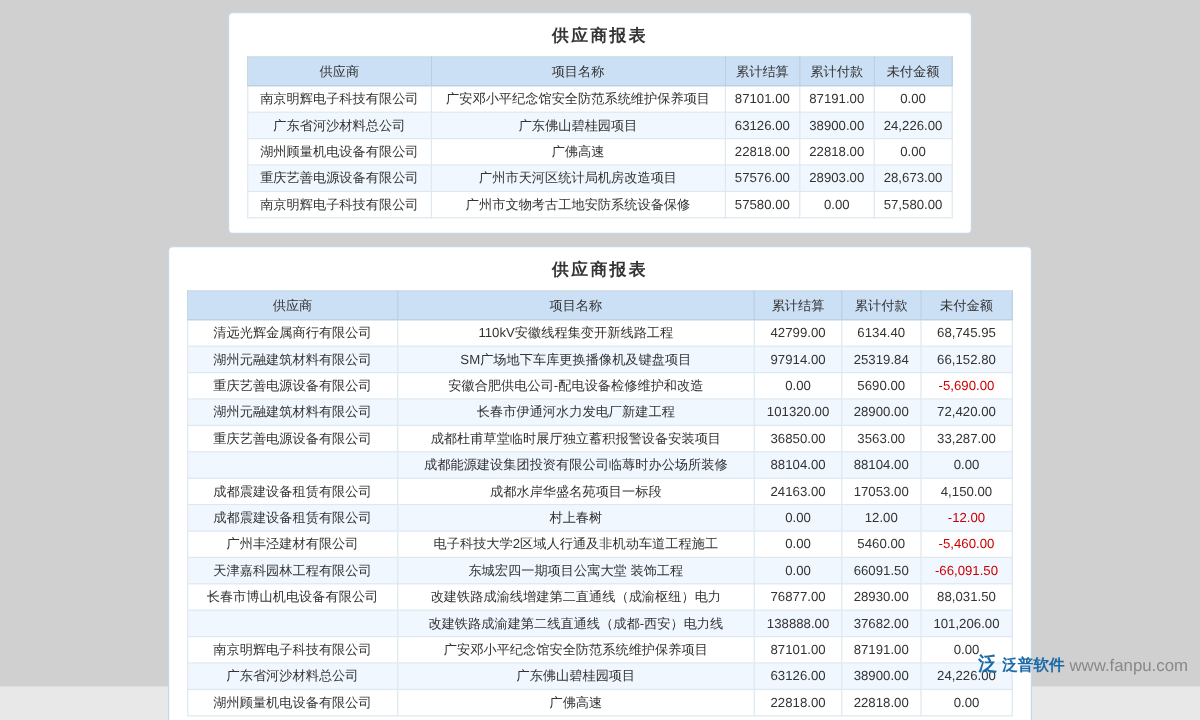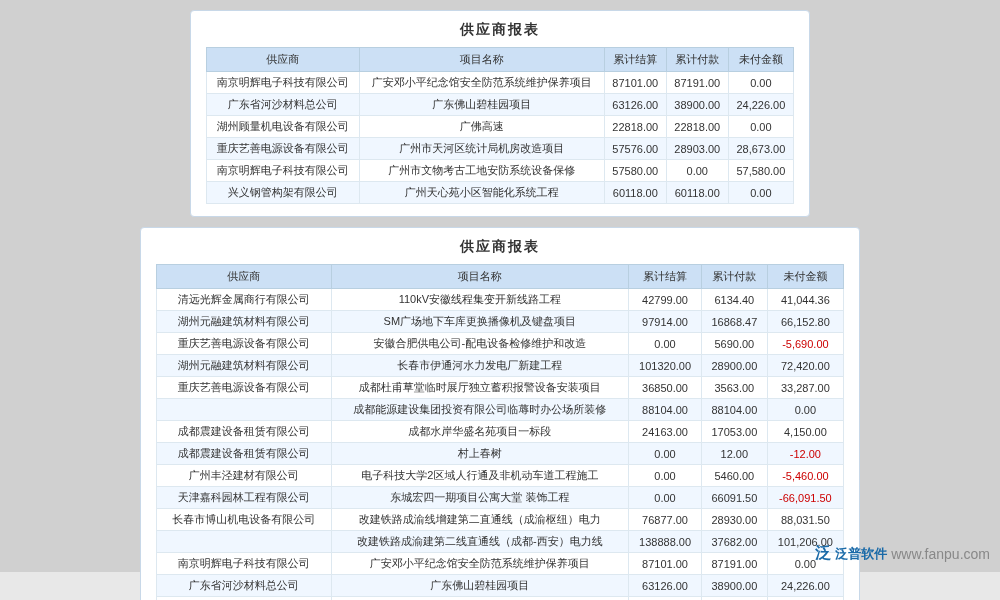--- a/index.html
+++ b/index.html
@@ -135,27 +135,20 @@
             <td>28903.00</td>
             <td>28,673.00</td>
           </tr>
           <tr>
             <td>南京明辉电子科技有限公司</td>
             <td>广州市文物考古工地安防系统设备保修</td>
             <td>57580.00</td>
             <td>0.00</td>
             <td>57,580.00</td>
           </tr>
-          <tr>
-            <td>兴义钢管构架有限公司</td>
-            <td>广州天心苑小区智能化系统工程</td>
-            <td>60118.00</td>
-            <td>60118.00</td>
-            <td>0.00</td>
-          </tr>
         </tbody>
     </table>
   </div>
 
   <div class="report-card large">
     <div class="report-title">供应商报表</div>
     <table>
       <thead>
         <tr>
           <th>供应商</th>
@@ -164,27 +157,27 @@
           <th>累计付款</th>
           <th>未付金额</th>
         </tr>
       </thead>
       <tbody id="tbody2">
           <tr>
             <td>清远光辉金属商行有限公司</td>
             <td>110kV安徽线程集变开新线路工程</td>
             <td>42799.00</td>
             <td>6134.40</td>
-            <td>41,044.36</td>
+            <td>68,745.95</td>
           </tr>
           <tr>
             <td>湖州元融建筑材料有限公司</td>
             <td>SM广场地下车库更换播像机及键盘项目</td>
             <td>97914.00</td>
-            <td>16868.47</td>
+            <td>25319.84</td>
             <td>66,152.80</td>
           </tr>
           <tr>
             <td>重庆艺善电源设备有限公司</td>
             <td>安徽合肥供电公司-配电设备检修维护和改造</td>
             <td>0.00</td>
             <td>5690.00</td>
             <td class="neg">-5,690.00</td>
           </tr>
           <tr>

